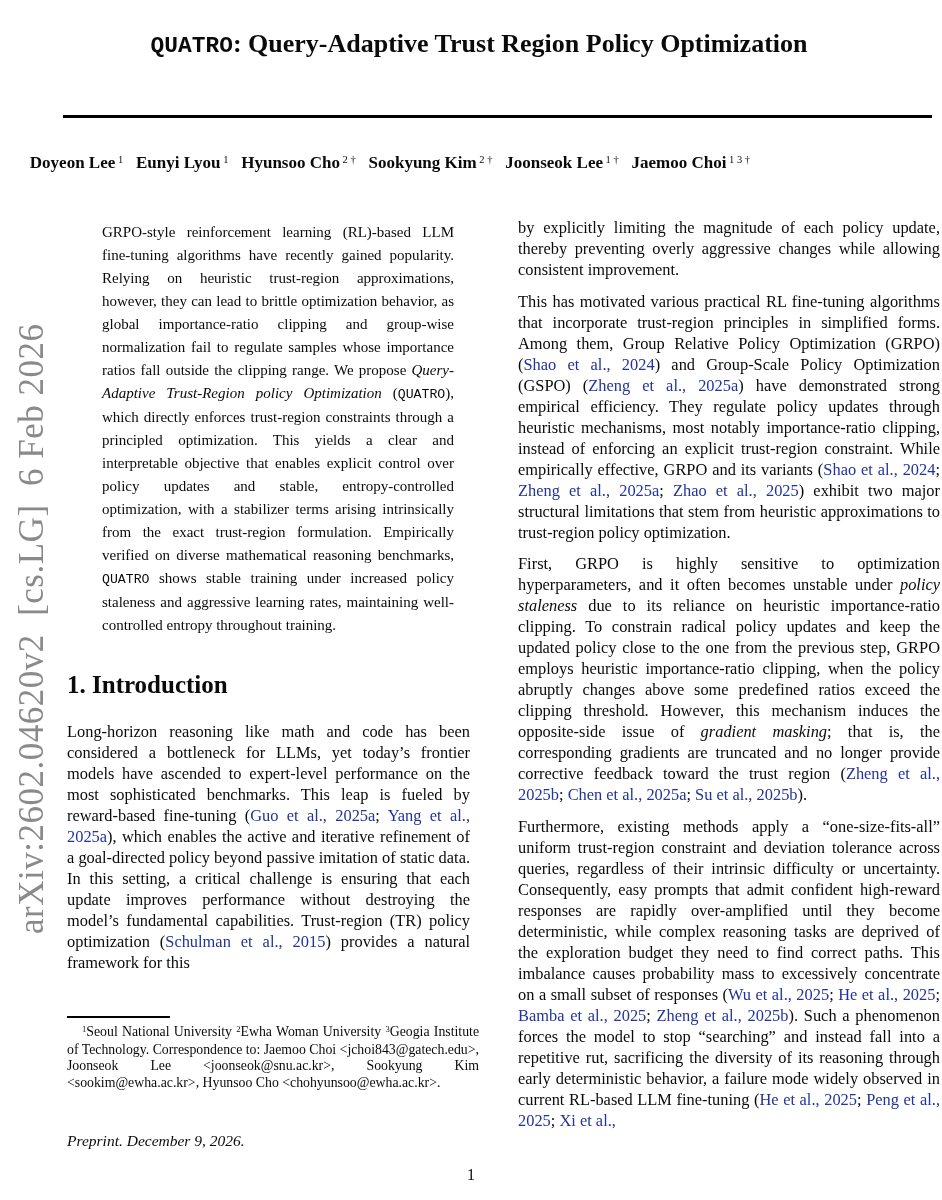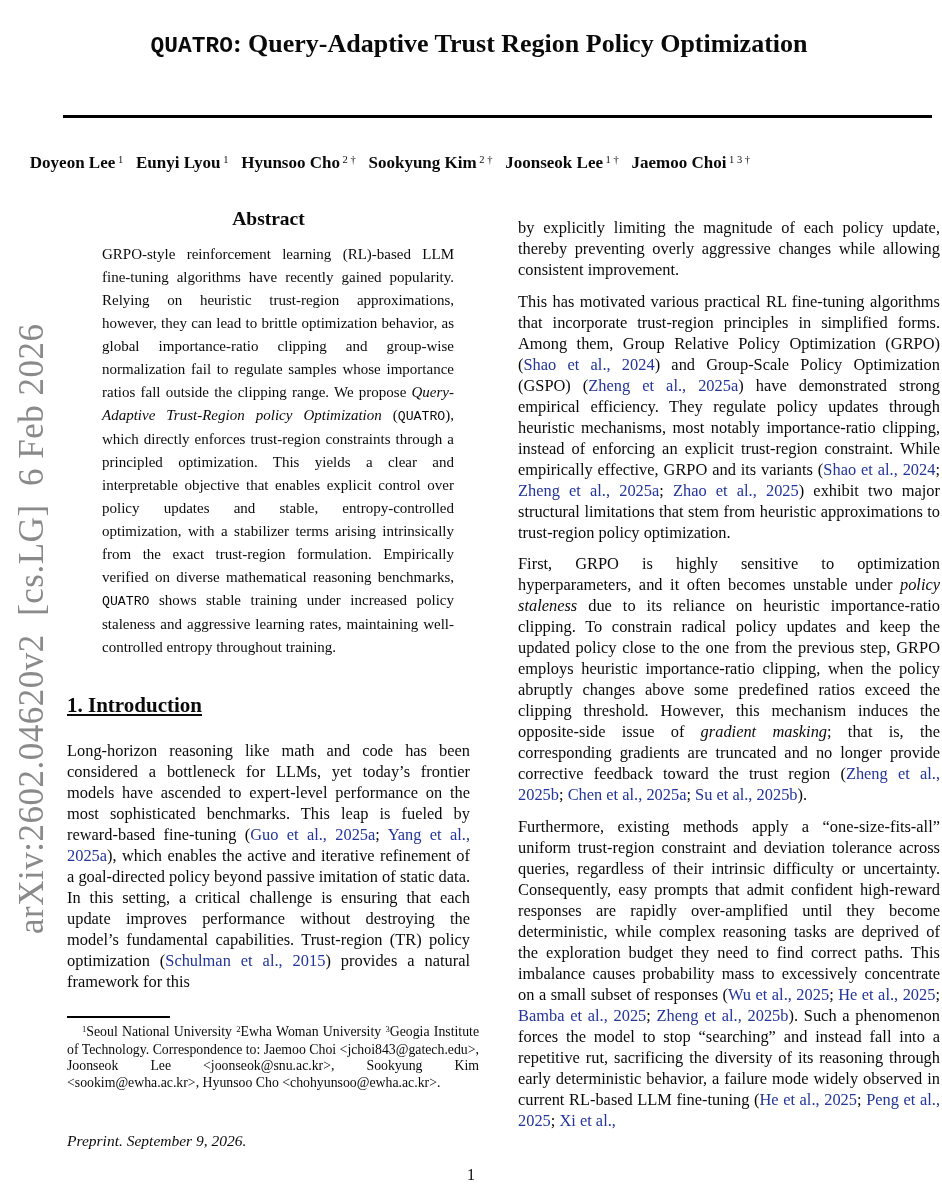--- a/index.html
+++ b/index.html
@@ -80,22 +80,21 @@
   }
   .abstract-body {
     margin: 13px 16px 0 35px;
     text-align: justify;
     font-size: 15px;
     line-height: 23px;
   }
   .section-heading {
     margin-top: 34px;
     font-weight: bold;
-    font-size: 21px;
-    text-decoration: underline;
+    font-size: 25px;
   }
   .intro-body {
     margin-top: 22px;
     text-align: justify;
     font-size: 16.4px;
     line-height: 21px;
   }
 
   .col-right p {
     text-align: justify;
@@ -151,35 +150,34 @@
 
   <div class="title-block">
     <div><span class="seg-mono">QUATRO</span><span>: Query-Adaptive Trust Region Policy Optimization</span></div>
   </div>
 
   <div class="title-rule"></div>
 
   <div class="authors"><span class="seg-name">Doyeon Lee</span><span class="seg-sup"> 1</span><span>   </span><span class="seg-name">Eunyi Lyou</span><span class="seg-sup"> 1</span><span>   </span><span class="seg-name">Hyunsoo Cho</span><span class="seg-sup"> 2 †</span><span>   </span><span class="seg-name">Sookyung Kim</span><span class="seg-sup"> 2 †</span><span>   </span><span class="seg-name">Joonseok Lee</span><span class="seg-sup"> 1 †</span><span>   </span><span class="seg-name">Jaemoo Choi</span><span class="seg-sup"> 1 3 †</span></div>
 
   <div class="col-left">
-    <div class="abstract-heading">Abstract</div>
     <div class="abstract-body"><span>GRPO-style reinforcement learning (RL)-based LLM fine-tuning algorithms have recently gained popularity. Relying on heuristic trust-region approximations, however, they can lead to brittle optimization behavior, as global importance-ratio clipping and group-wise normalization fail to regulate samples whose importance ratios fall outside the clipping range. We propose </span><span class="seg-italic">Query-Adaptive Trust-Region policy Optimization</span><span> (</span><span class="seg-mono">QUATRO</span><span>), which directly enforces trust-region constraints through a principled optimization. This yields a clear and interpretable objective that enables explicit control over policy updates and stable, entropy-controlled optimization, with a stabilizer terms arising intrinsically from the exact trust-region formulation. Empirically verified on diverse mathematical reasoning benchmarks, </span><span class="seg-mono">QUATRO</span><span> shows stable training under increased policy staleness and aggressive learning rates, maintaining well-controlled entropy throughout training.</span></div>
     <div class="section-heading">1. Introduction</div>
     <div class="intro-body"><span>Long-horizon reasoning like math and code has been considered a bottleneck for LLMs, yet today’s frontier models have ascended to expert-level performance on the most sophisticated benchmarks. This leap is fueled by reward-based fine-tuning (</span><span class="seg-cite">Guo et al., 2025a</span><span>; </span><span class="seg-cite">Yang et al., 2025a</span><span>), which enables the active and iterative refinement of a goal-directed policy beyond passive imitation of static data. In this setting, a critical challenge is ensuring that each update improves performance without destroying the model’s fundamental capabilities. Trust-region (TR) policy optimization (</span><span class="seg-cite">Schulman et al., 2015</span><span>) provides a natural framework for this</span></div>
   </div>
 
   <div class="col-right">
     <p><span>by explicitly limiting the magnitude of each policy update, thereby preventing overly aggressive changes while allowing consistent improvement.</span></p>
     <p><span>This has motivated various practical RL fine-tuning algorithms that incorporate trust-region principles in simplified forms. Among them, Group Relative Policy Optimization (GRPO) (</span><span class="seg-cite">Shao et al., 2024</span><span>) and Group-Scale Policy Optimization (GSPO) (</span><span class="seg-cite">Zheng et al., 2025a</span><span>) have demonstrated strong empirical efficiency. They regulate policy updates through heuristic mechanisms, most notably importance-ratio clipping, instead of enforcing an explicit trust-region constraint. While empirically effective, GRPO and its variants (</span><span class="seg-cite">Shao et al., 2024</span><span>; </span><span class="seg-cite">Zheng et al., 2025a</span><span>; </span><span class="seg-cite">Zhao et al., 2025</span><span>) exhibit two major structural limitations that stem from heuristic approximations to trust-region policy optimization.</span></p>
     <p><span>First, GRPO is highly sensitive to optimization hyperparameters, and it often becomes unstable under </span><span class="seg-italic">policy staleness</span><span> due to its reliance on heuristic importance-ratio clipping. To constrain radical policy updates and keep the updated policy close to the one from the previous step, GRPO employs heuristic importance-ratio clipping, when the policy abruptly changes above some predefined ratios exceed the clipping threshold. However, this mechanism induces the opposite-side issue of </span><span class="seg-italic">gradient masking</span><span>; that is, the corresponding gradients are truncated and no longer provide corrective feedback toward the trust region (</span><span class="seg-cite">Zheng et al., 2025b</span><span>; </span><span class="seg-cite">Chen et al., 2025a</span><span>; </span><span class="seg-cite">Su et al., 2025b</span><span>).</span></p>
     <p><span>Furthermore, existing methods apply a “one-size-fits-all” uniform trust-region constraint and deviation tolerance across queries, regardless of their intrinsic difficulty or uncertainty. Consequently, easy prompts that admit confident high-reward responses are rapidly over-amplified until they become deterministic, while complex reasoning tasks are deprived of the exploration budget they need to find correct paths. This imbalance causes probability mass to excessively concentrate on a small subset of responses (</span><span class="seg-cite">Wu et al., 2025</span><span>; </span><span class="seg-cite">He et al., 2025</span><span>; </span><span class="seg-cite">Bamba et al., 2025</span><span>; </span><span class="seg-cite">Zheng et al., 2025b</span><span>). Such a phenomenon forces the model to stop “searching” and instead fall into a repetitive rut, sacrificing the diversity of its reasoning through early deterministic behavior, a failure mode widely observed in current RL-based LLM fine-tuning (</span><span class="seg-cite">He et al., 2025</span><span>; </span><span class="seg-cite">Peng et al., 2025</span><span>; </span><span class="seg-cite">Xi et al.,</span></p>
   </div>
 
   <div class="footnote">
     <div class="footnote-rule"></div>
     <div class="footnote-text"><span class="seg-sup">1</span><span>Seoul National University </span><span class="seg-sup">2</span><span>Ewha Woman University </span><span class="seg-sup">3</span><span>Geogia Institute of Technology. Correspondence to: Jaemoo Choi &lt;jchoi843@gatech.edu&gt;, Joonseok Lee &lt;joonseok@snu.ac.kr&gt;, Sookyung Kim &lt;sookim@ewha.ac.kr&gt;, Hyunsoo Cho &lt;chohyunsoo@ewha.ac.kr&gt;.</span></div>
   </div>
 
-  <div class="preprint-note">Preprint. September 9, 2026.</div>
+  <div class="preprint-note">Preprint. December 9, 2026.</div>
 
   <div class="page-number">1</div>
 
 </div>
 
 </body></html>

